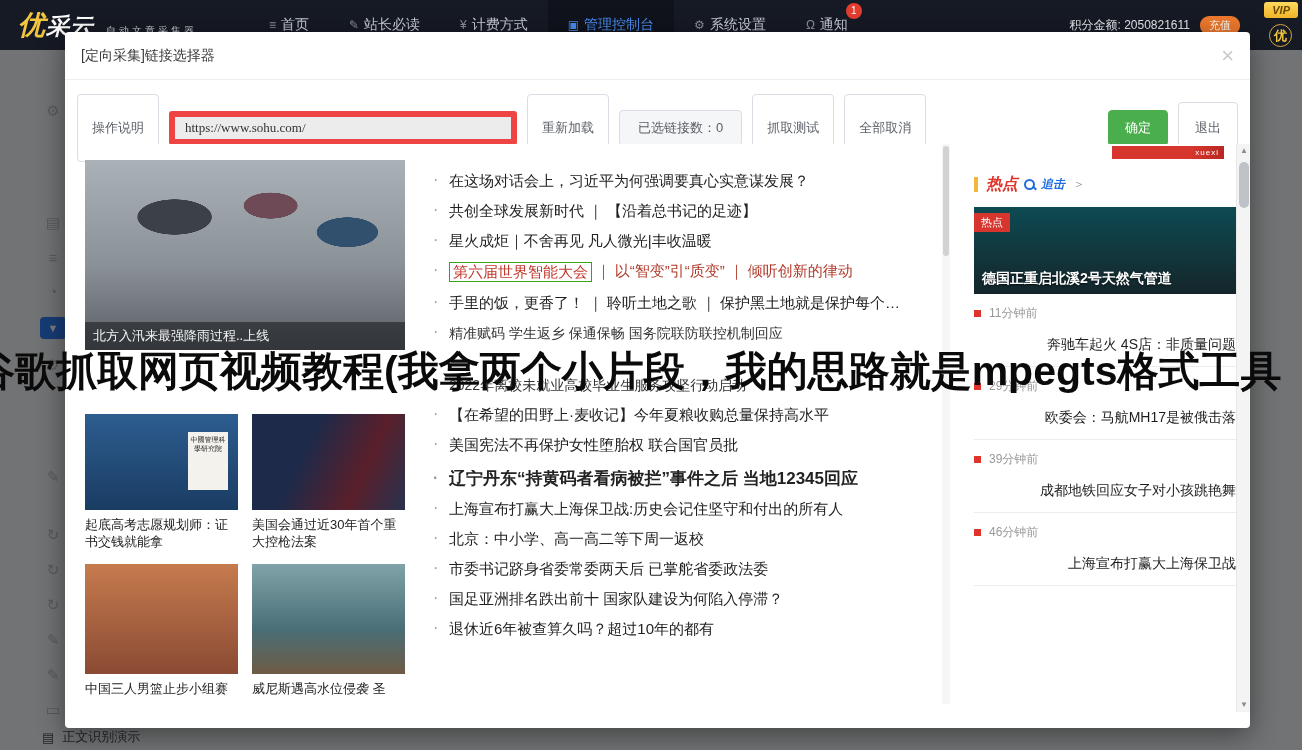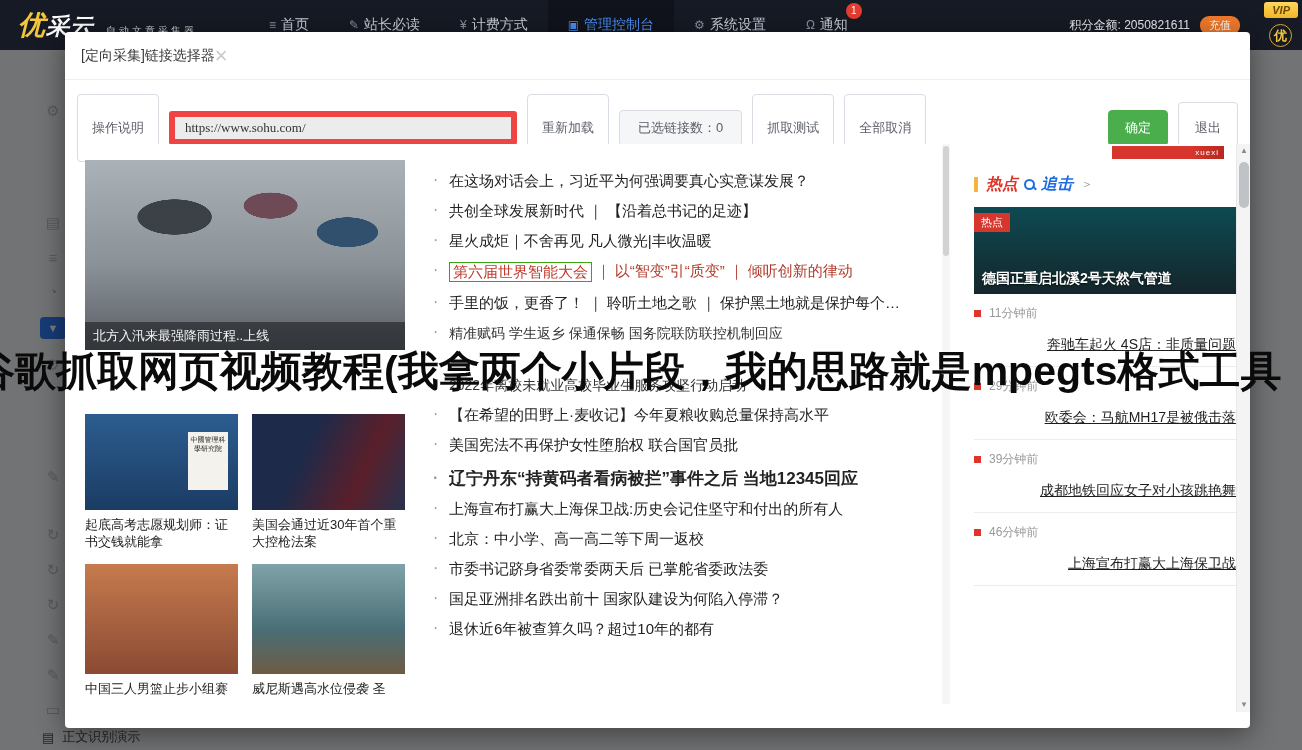--- a/index.html
+++ b/index.html
@@ -28,21 +28,21 @@
   .page-bg{position:absolute;top:50px;left:0;right:0;bottom:0;background:#eef0f2;}
   .side-icons{position:absolute;left:36px;top:52px;width:34px;display:flex;flex-direction:column;align-items:center;gap:17px;color:#b9bdc4;font-size:15px;}
   .side-icons .sp{height:6px;}
   .side-icons .sp-lg{height:60px;}
   .filter-chip{width:26px;height:22px;background:#2f7ef7;border-radius:4px;color:#fff;font-size:11px;line-height:22px;text-align:center;}
   .bottom-label{position:absolute;left:42px;top:678px;display:flex;align-items:center;gap:8px;font-size:13px;color:#4a4d53;}
   .dim{position:absolute;top:50px;left:0;right:0;bottom:0;background:rgba(0,0,0,0.52);z-index:10;}
 
   
   .modal{position:absolute;left:65px;top:32px;width:1185px;height:696px;background:#fff;border-radius:4px;box-shadow:0 6px 28px rgba(0,0,0,.45);z-index:20;}
-  .modal-header{height:48px;display:flex;align-items:center;padding:0 16px;border-bottom:1px solid #efefef;}
+  .modal-header{height:48px;display:flex;align-items:center;justify-content:space-between;padding:0 16px;border-bottom:1px solid #efefef;}
   .modal-title{font-size:14px;color:#3a3a3a;}
   .modal-close{font-size:22px;color:#c9c9c9;cursor:pointer;line-height:1;}
   .toolbar{display:flex;align-items:center;gap:10px;padding:14px 12px 12px 12px;}
   .btn{font-size:13px;color:#5a5e66;background:#fff;border:1px solid #d9dce2;border-radius:4px;padding:24px 14px;cursor:pointer;white-space:nowrap;}
   .btn-count{background:#f5f6f7;padding:8px 18px;}
   .url-input{width:348px;height:34px;background:#ececec;border:6px solid #ef4444;border-radius:3px;font-size:13px;color:#333;padding:0 10px;font-family:Liberation Serif, serif;}
   .btn-confirm{background:#49ae4b;border-color:#49ae4b;color:#fff;margin-left:auto;padding:8px 16px;}
   .btn-exit{padding:16px 16px;}
 
   
@@ -78,30 +78,30 @@
 
   .inner-scroll{position:absolute;right:286px;top:0;bottom:8px;width:8px;background:#f6f6f6;}
   .inner-thumb{position:absolute;top:2px;left:1px;width:6px;height:110px;background:#d2d2d2;border-radius:3px;}
 
   .col-right{width:262px;flex:none;padding-top:30px;}
   .hot-header{display:flex;align-items:center;gap:4px;margin-bottom:12px;cursor:pointer;}
   .hot-bar{width:4px;height:15px;background:#f4b63a;margin-right:4px;}
   .hot-t1{color:#e0342b;font-size:16px;font-weight:700;font-style:italic;}
   .hot-mag{width:11px;height:11px;border:2px solid #1f6ee0;border-radius:50%;position:relative;margin:0 2px;}
   .hot-mag::after{content:"";position:absolute;width:5px;height:2px;background:#1f6ee0;transform:rotate(45deg);right:-4px;bottom:-1px;}
-  .hot-t2{color:#1f6ee0;font-size:16px;font-weight:700;font-style:italic;}
+  .hot-t2{color:#1f6ee0;font-size:12px;font-weight:700;font-style:italic;}
   .hot-more{color:#999;font-size:12px;margin-left:4px;}
   .hot-lead{position:relative;width:262px;height:87px;background:
     linear-gradient(180deg,#0e4a52 0%,#14262b 100%);cursor:pointer;}
   .hot-badge{position:absolute;left:0;top:6px;background:#d6362e;color:#fff;font-size:11px;padding:2px 7px;}
   .hot-cap{position:absolute;left:8px;bottom:6px;color:#fff;font-size:14px;font-weight:700;text-shadow:0 1px 2px rgba(0,0,0,.7);}
   .hot-item{padding:11px 0 13px 0;border-bottom:1px solid #ececec;cursor:pointer;text-align:right;}
   .hot-time{display:flex;align-items:center;gap:8px;font-size:12px;color:#999;margin-bottom:13px;}
   .hot-sq{width:7px;height:7px;background:#e0342b;flex:none;}
-  .hot-text{font-size:14px;color:#1d1d1d;padding-left:15px;line-height:18px;white-space:nowrap;overflow:hidden;text-decoration:underline;}
+  .hot-text{font-size:14px;color:#1d1d1d;padding-left:15px;line-height:18px;white-space:nowrap;overflow:hidden;}
 
   
   .scrollbar{position:absolute;top:112px;right:0;bottom:16px;width:14px;background:#f4f4f4;border-left:1px solid #e7e7e7;}
   .sb-arrow{position:absolute;left:0;width:14px;height:14px;font-size:8px;color:#8a8a8a;text-align:center;line-height:14px;cursor:pointer;}
   .sb-up{top:0;}
   .sb-down{bottom:0;}
   .sb-thumb{position:absolute;left:2px;top:18px;width:10px;height:46px;background:#bfc2c6;border-radius:5px;cursor:pointer;}
 
   
   .marquee{position:absolute;left:-26px;top:344px;z-index:40;font-size:41px;font-weight:600;color:#0a0a0a;white-space:nowrap;letter-spacing:0;}

